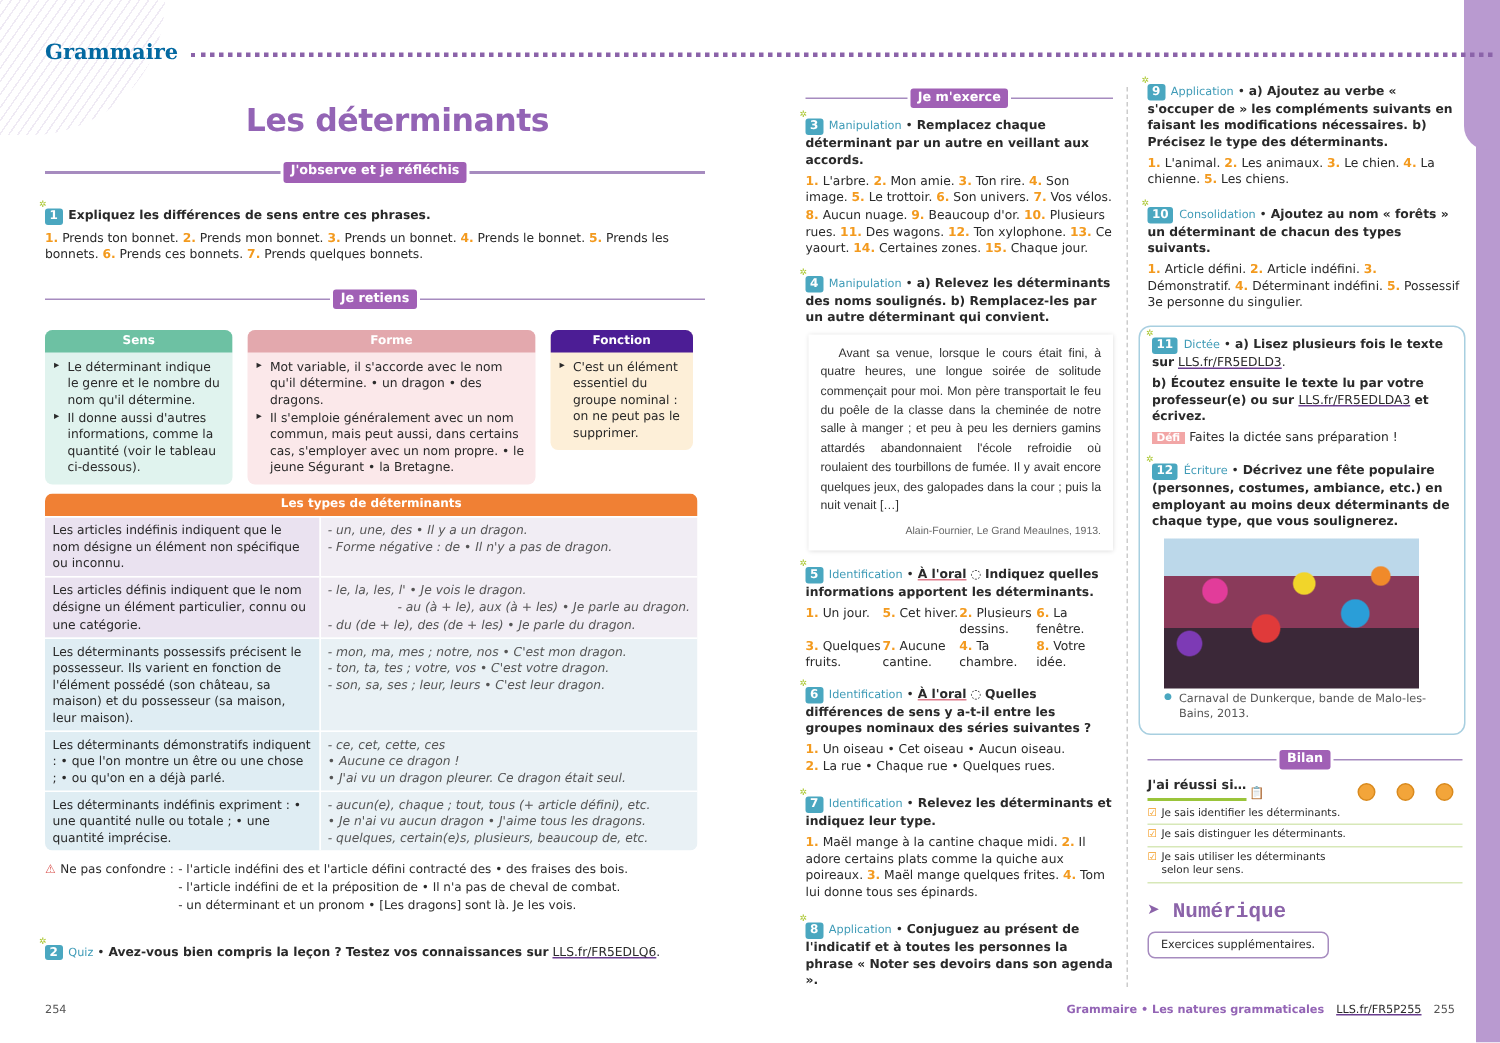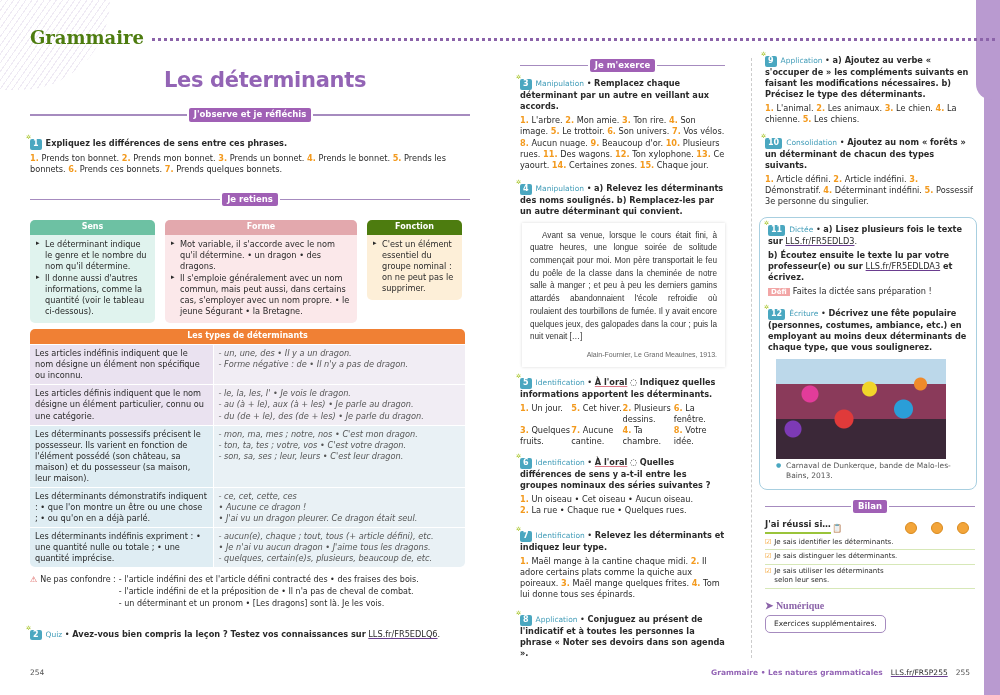--- a/index.html
+++ b/index.html
@@ -1,21 +1,21 @@
 <!DOCTYPE html>
 <html><head>
 <meta charset="utf-8">
 <style>
 *{box-sizing:border-box;margin:0;padding:0}
 body{width:1000px;height:695px;background:#fff;font-family:"DejaVu Sans",sans-serif;color:#2a2a2a;position:relative;overflow:hidden;font-size:8.2px;line-height:1.35}
 .stripes{position:absolute;left:0;top:0;width:110px;height:90px;background:repeating-linear-gradient(-55deg,#efeaf4 0 1px,transparent 1px 5px);border-bottom-right-radius:100px}
 .purple-band{position:absolute;right:0;top:0;width:16px;height:695px;background:#b99ad0}
 .purple-band::before{content:"";position:absolute;left:-8px;top:0;width:16px;height:100px;background:#b99ad0;border-radius:0 0 0 40px}
 .header{position:absolute;left:30px;top:26px;width:965px;display:flex;align-items:center}
-.header .brand{font-family:"DejaVu Serif",serif;font-weight:bold;color:#4d7c0f;font-size:18px}
+.header .brand{font-family:"DejaVu Serif",serif;font-weight:bold;color:#0369a1;font-size:14px}
 .header .dots{flex:1;margin-left:8px;border-top:3px dotted #8b63a9;height:0;margin-top:3px}
 .page{position:absolute}
 .left{left:30px;top:60px;width:440px}
 .title{text-align:center;color:#9364b5;font-size:21px;font-weight:bold;margin:6px 0 14px;letter-spacing:-0.3px;padding-left:30px}
 .sec{display:flex;align-items:center;margin:4px 0}
 .sec .ln{flex:1;height:1.5px;background:#a68bbf}
 .sec .lbl{background:#a060b5;color:#fff;font-weight:bold;padding:1px 5px;font-size:8.5px;border-radius:2px;margin:0 2px}
 .exnum{display:inline-block;background:#4aa7c0;color:#fff;font-weight:bold;font-size:8px;padding:0 3px;border-radius:2px;margin-right:4px;position:relative}
 .exnum::before{content:"✲";position:absolute;left:-4px;top:-6px;color:#a8c52a;font-size:6px}
 .cat{color:#3f9bb7;font-size:7.5px}
@@ -24,37 +24,37 @@
 .exo{margin-bottom:8px}
 .exo .items{margin-top:3px}
 .cards{display:flex;gap:10px;margin:14px 0 6px 0}
 .card{border-radius:5px;overflow:hidden}
 .card .hd{color:#fff;font-weight:bold;text-align:center;padding:2px 0;font-size:8px}
 .card ul{list-style:none;padding:4px 6px 5px 6px}
 .card li{padding-left:9px;position:relative;margin-bottom:1px}
 .card li::before{content:"▸";position:absolute;left:0;top:0;font-size:7px}
 .sens{width:125px;background:#e0f3ee}.sens .hd{background:#6dc1a3}
 .forme{width:192px;background:#fbe8ea}.forme .hd{background:#e3a8ad}
-.fonct{width:95px;background:#fdefd8;align-self:flex-start}.fonct .hd{background:#4d7c0f}
+.fonct{width:95px;background:#fdefd8;align-self:flex-start}.fonct .hd{background:#4c1d95}
 .types{border-radius:5px;overflow:hidden;width:435px}
 .types .hd{background:#f08034;color:#fff;text-align:center;font-weight:bold;padding:2px 0;font-size:8px}
 .types table{width:100%;border-collapse:collapse}
 .types td{vertical-align:top;padding:3px 5px;border-top:1.5px solid #fff}
 .types td:first-child{width:183px;border-right:1.5px solid #fff}
 .r0 td,.r1 td{background:#eae2f0}
 .r2 td,.r3 td,.r4 td{background:#dfedf3}
 .r2 td:last-child,.r3 td:last-child,.r4 td:last-child,.r0 td:last-child,.r1 td:last-child{background:#f1edf4}
 .r2 td:last-child,.r3 td:last-child,.r4 td:last-child{background:#e9f1f5}
 .conf{margin-top:8px;display:flex;font-size:8px}
 .conf .warn{color:#d9534f;margin-right:3px}
 .conf .lines div{margin-bottom:1px}
 .quiz{margin-top:18px}
 .link{text-decoration:underline;text-decoration-color:#6a3d8f;font-weight:normal}
 .pgnum{position:absolute;font-size:7.5px;color:#555}
-.mid{left:520px;top:55px;width:205px}
+.mid{left:537px;top:55px;width:205px}
 .vsep{position:absolute;left:751px;top:58px;height:600px;border-left:1px dashed #ccc}
 .texte{background:#fff;box-shadow:0 0 3px rgba(0,0,0,0.15);padding:7px 8px 6px 8px;font-family:"Liberation Sans",sans-serif;font-size:8.2px;text-align:justify;color:#333;line-height:1.55;margin:6px 0 10px 2px}
 .texte .src{text-align:right;font-size:7px;color:#666;margin-top:6px}
 .cols{display:grid;grid-template-columns:1fr 1fr 1fr 1fr;margin-top:3px}
 .oral{font-weight:bold;text-decoration:underline;text-decoration-color:#e07a8a}
 .right{left:765px;top:55px;width:210px}
 .box{border:1.5px solid #a8cfe0;border-radius:8px;padding:6px 8px 6px 8px;margin-left:-6px;width:218px}
 .defi{background:#f2a6a6;color:#fff;font-weight:bold;font-size:7px;padding:0 3px;margin-right:3px}
 .photo{width:170px;height:100px;margin:6px auto 2px 8px;background:
  radial-gradient(circle at 20% 35%,#e23c9a 0 8px,transparent 9px),
@@ -69,21 +69,21 @@
 .bilan{margin-top:10px}
 .reussi{display:flex;align-items:flex-end;margin-top:6px}
 .reussi .t{font-weight:bold;font-size:8.5px;border-bottom:2px solid #9ac43a;padding-bottom:1px}
 .smileys{display:flex;margin-left:auto;gap:14px;margin-right:6px}
 .smile{width:12px;height:12px;border-radius:50%;background:#f3a53a;border:1px solid #d98a1e}
 .blist{margin-top:2px;font-size:7px}
 .blist div{border-bottom:1px solid #d7e8b8;padding:2px 0;display:flex}
 .blist .chk{color:#f39a1e;margin-right:3px}
 .blist .txt{width:130px}
 .num{margin-top:10px}
-.num .t{font-family:Liberation Serif, serif;font-weight:bold;color:#8b63a9;font-size:10px}
+.num .t{font-family:Liberation Mono, monospace;font-weight:bold;color:#8b63a9;font-size:14px}
 .num .btn{margin-top:3px;display:inline-block;border:1.5px solid #a68bbf;border-radius:5px;padding:3px 8px;font-size:7.5px}
 .footer{position:absolute;right:30px;top:668px;font-size:7.5px;display:flex;gap:8px}
 .footer .crumb{color:#9364b5;font-weight:bold}
 </style>
 </head>
 <body>
 
 <div class="stripes"></div>
 <div class="purple-band"></div>
 
@@ -138,21 +138,21 @@
             <td>Les articles indéfinis indiquent que le nom désigne un élément non spécifique ou inconnu.</td>
             <td>
               <div style="font-style: italic; color: rgb(85, 85, 85);">- un, une, des • Il y a un dragon.</div>
               <div style="font-style: italic; color: rgb(85, 85, 85);">- Forme négative : de • Il n'y a pas de dragon.</div>
             </td>
           </tr>
           <tr class="r1">
             <td>Les articles définis indiquent que le nom désigne un élément particulier, connu ou une catégorie.</td>
             <td>
               <div style="font-style: italic; color: rgb(85, 85, 85);">- le, la, les, l' • Je vois le dragon.</div>
-              <div style="font-style: italic; color: rgb(85, 85, 85);">- au (à + le), aux (à + les) • Je parle au dragon.</div>
+              <div style="font-style: italic; color: rgb(85, 85, 85); text-align: right;">- au (à + le), aux (à + les) • Je parle au dragon.</div>
               <div style="font-style: italic; color: rgb(85, 85, 85);">- du (de + le), des (de + les) • Je parle du dragon.</div>
             </td>
           </tr>
           <tr class="r2">
             <td>Les déterminants possessifs précisent le possesseur. Ils varient en fonction de l'élément possédé (son château, sa maison) et du possesseur (sa maison, leur maison).</td>
             <td>
               <div style="font-style: italic; color: rgb(85, 85, 85);">- mon, ma, mes ; notre, nos • C'est mon dragon.</div>
               <div style="font-style: italic; color: rgb(85, 85, 85);">- ton, ta, tes ; votre, vos • C'est votre dragon.</div>
               <div style="font-style: italic; color: rgb(85, 85, 85);">- son, sa, ses ; leur, leurs • C'est leur dragon.</div>
             </td>

